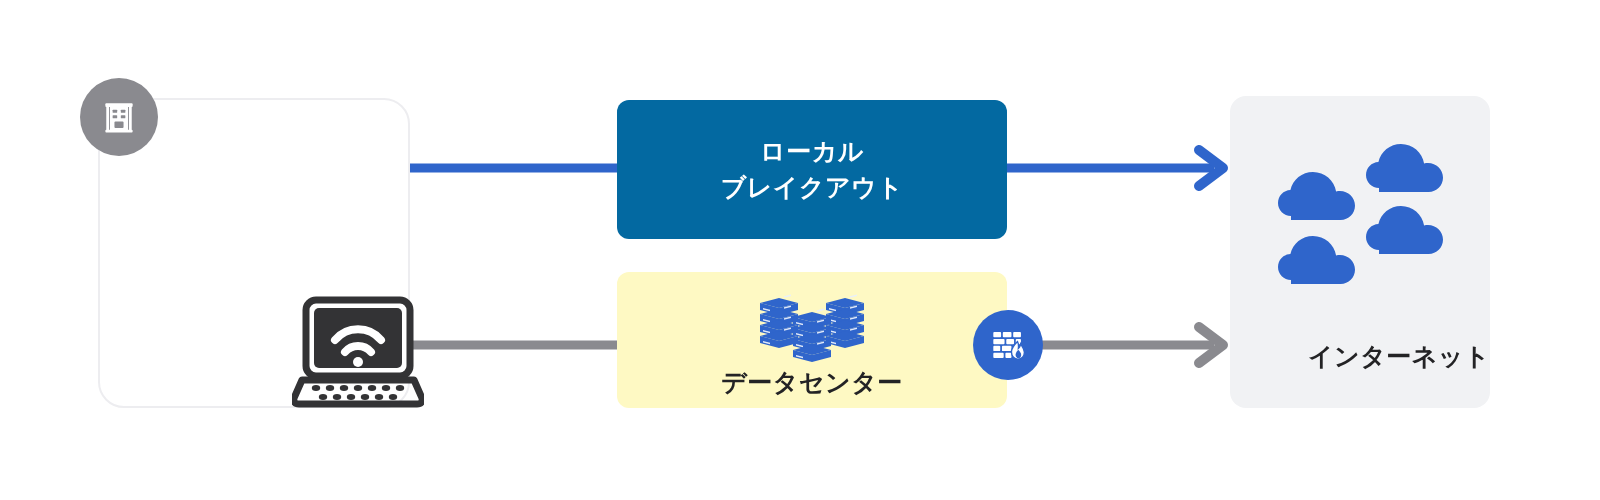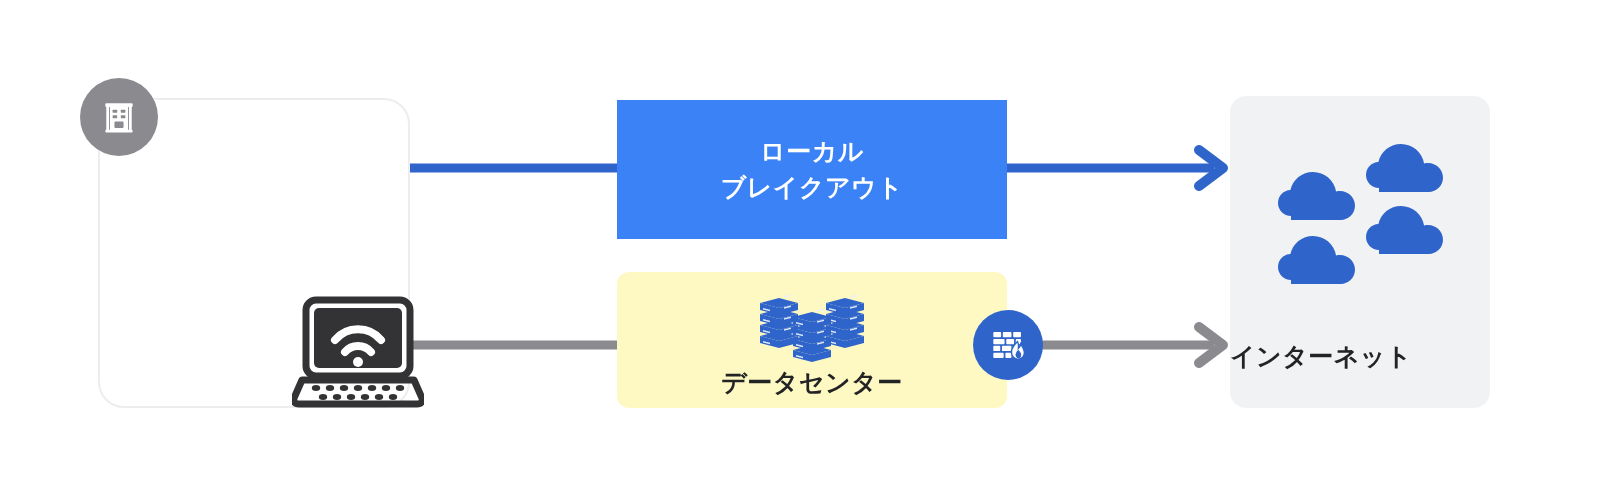--- a/index.html
+++ b/index.html
@@ -51,22 +51,22 @@
     height: 112px;
   }
 
   
   .breakout-box {
     position: absolute;
     left: 617px;
     top: 100px;
     width: 390px;
     height: 139px;
-    background: #3b82f6;
-    border-radius: 0;
+    background: #0369a1;
+    border-radius: 12px;
     display: flex;
     align-items: center;
     justify-content: center;
     box-sizing: border-box;
   }
   .breakout-label {
     color: #ffffff;
     font-size: 25px;
     font-weight: bold;
     line-height: 1.42;
@@ -138,21 +138,21 @@
     top: 42px;
     transform: translateX(-50%);
     width: 200px;
     height: 180px;
   }
   .internet-label {
     position: absolute;
     left: 0;
     right: 0;
     top: 244px;
-    text-align: left;
+    text-align: right;
     color: #232325;
     font-size: 25px;
     font-weight: bold;
     letter-spacing: 0.5px;
   }
 
   
   .connectors {
     position: absolute;
     left: 0;

